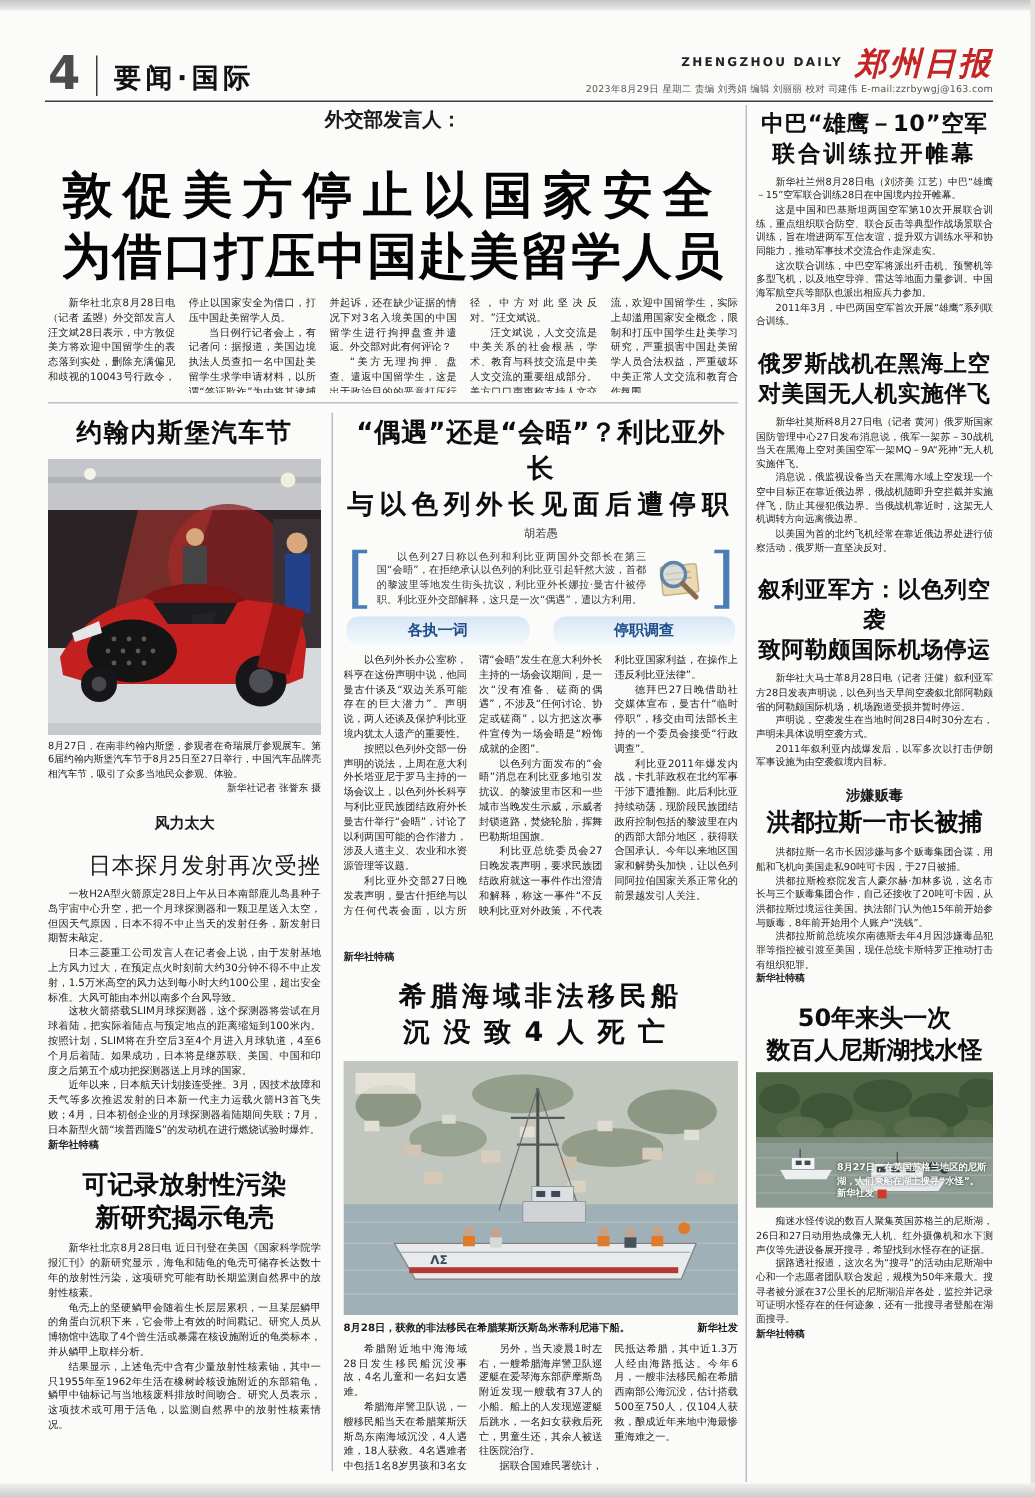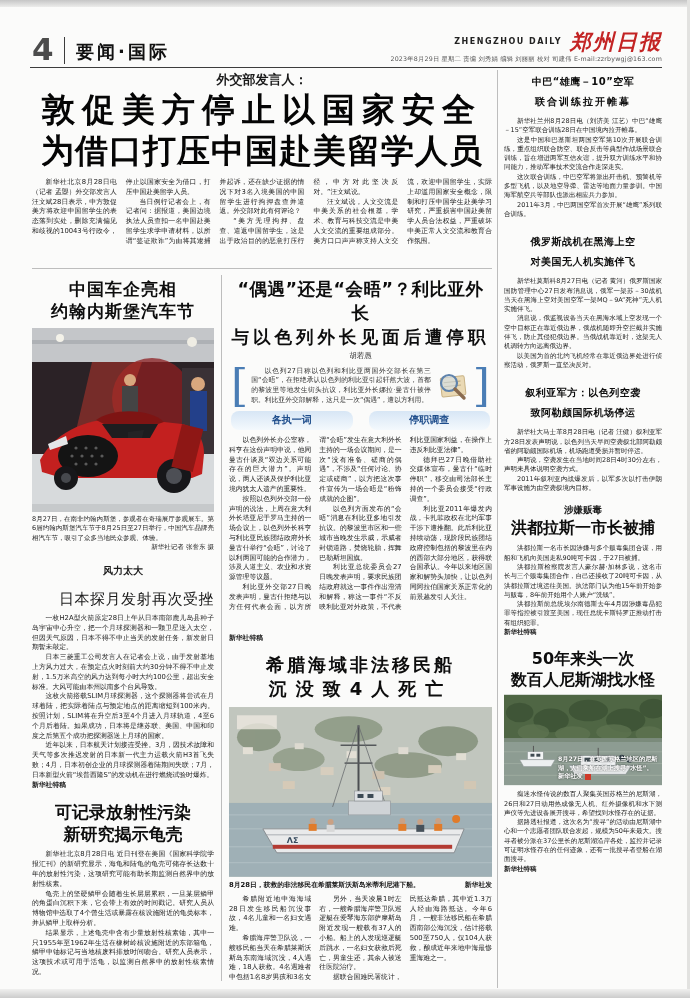--- a/index.html
+++ b/index.html
@@ -35,21 +35,21 @@
   .sidebar .bodytext p{font-size:6.5px;line-height:9.3px;}
   p.src{text-align:left;font-weight:700;text-indent:0;}
   .art-title{text-align:center;font-weight:800;color:#0d0d0d;}
   .caption{font-size:6.5px;line-height:9.4px;color:#222;text-align:justify;margin-top:3px;}
   .caption .credit{display:block;text-align:right;}
   figure{margin:0;}
   svg{display:block;}
 
   
   .lead-story{height:192px;overflow:hidden;}
-  .lead-kicker{text-align:center;font-size:13px;font-weight:700;margin:1px 0 0;}
+  .lead-kicker{text-align:center;font-size:13px;font-weight:700;margin:1px 0 20px;}
   .lead-title{text-align:center;font-weight:900;font-size:33px;line-height:41px;color:#050505;}
   .lead-title .l1{display:block;letter-spacing:7px;}
   .lead-title .l2{display:block;letter-spacing:1px;}
   .lead-body{margin-top:7px;height:80px;overflow:hidden;column-count:5;column-gap:9px;}
   .hsep{height:1px;background:#bdbdbd;margin:6px 0;}
 
   
   .two-cols{display:flex;height:706px;overflow:hidden;}
   .col-left{width:182px;flex:none;overflow:hidden;}
   .col-mid{flex:1;overflow:hidden;}
@@ -73,21 +73,21 @@
 
   
   .greece-title{font-size:18px;line-height:24px;margin:9px 0 6px;}
   .greece-title .l1{letter-spacing:3px;}
   .greece-title .l2{letter-spacing:9px;}
   .greece-caption{display:flex;justify-content:space-between;font-size:6.8px;font-weight:700;margin-top:3px;}
   .greece-body{column-count:3;column-gap:8px;height:126px;overflow:hidden;margin-top:5px;}
 
   
   .side-art{margin-bottom:9px;overflow:hidden;}
-  .side-title{font-size:10px;line-height:20px;letter-spacing:.5px;}
+  .side-title{font-size:15px;line-height:20px;letter-spacing:.5px;}
   .side-title .l2{letter-spacing:2px;}
   .honduras-kicker{font-size:9.5px;margin:2px 0 1px;}
   .nessie-fig{position:relative;margin:4px 0 4px;}
   .overlay-caption{position:absolute;right:4px;bottom:5px;width:100px;color:#fff;font-size:6.2px;line-height:8.8px;
                    font-weight:700;text-shadow:0 0 2px rgba(0,0,0,.75);text-align:left;}
   .stamp{display:inline-block;width:6px;height:6px;background:#cf3a2a;vertical-align:middle;margin-left:2px;}
 </style>
 </head>
 <body>
 
@@ -126,21 +126,20 @@
           </div>
       </article>
 
       <div class="hsep"></div>
 
       <div class="two-cols">
 
         <div class="col-left">
           <article>
             <h2 class="art-title car-title">
-              <span style="display:block">中国车企亮相</span>
               <span style="display:block">约翰内斯堡汽车节</span>
             </h2>
             <figure>
               <svg viewBox="0 0 182 184" width="182" height="184">
                 <rect width="182" height="184" fill="#cfd2d4"></rect>
                 <rect width="182" height="40" fill="#c4c6c9"></rect>
                 <rect y="12" width="182" height="4" fill="#aeb1b5"></rect>
                 <circle cx="28" cy="10" r="4" fill="#f4f2e9"></circle>
                   <circle cx="160" cy="14" r="5" fill="#efede4"></circle>
                 <rect x="0" y="34" width="182" height="92" fill="#2b2226"></rect>

